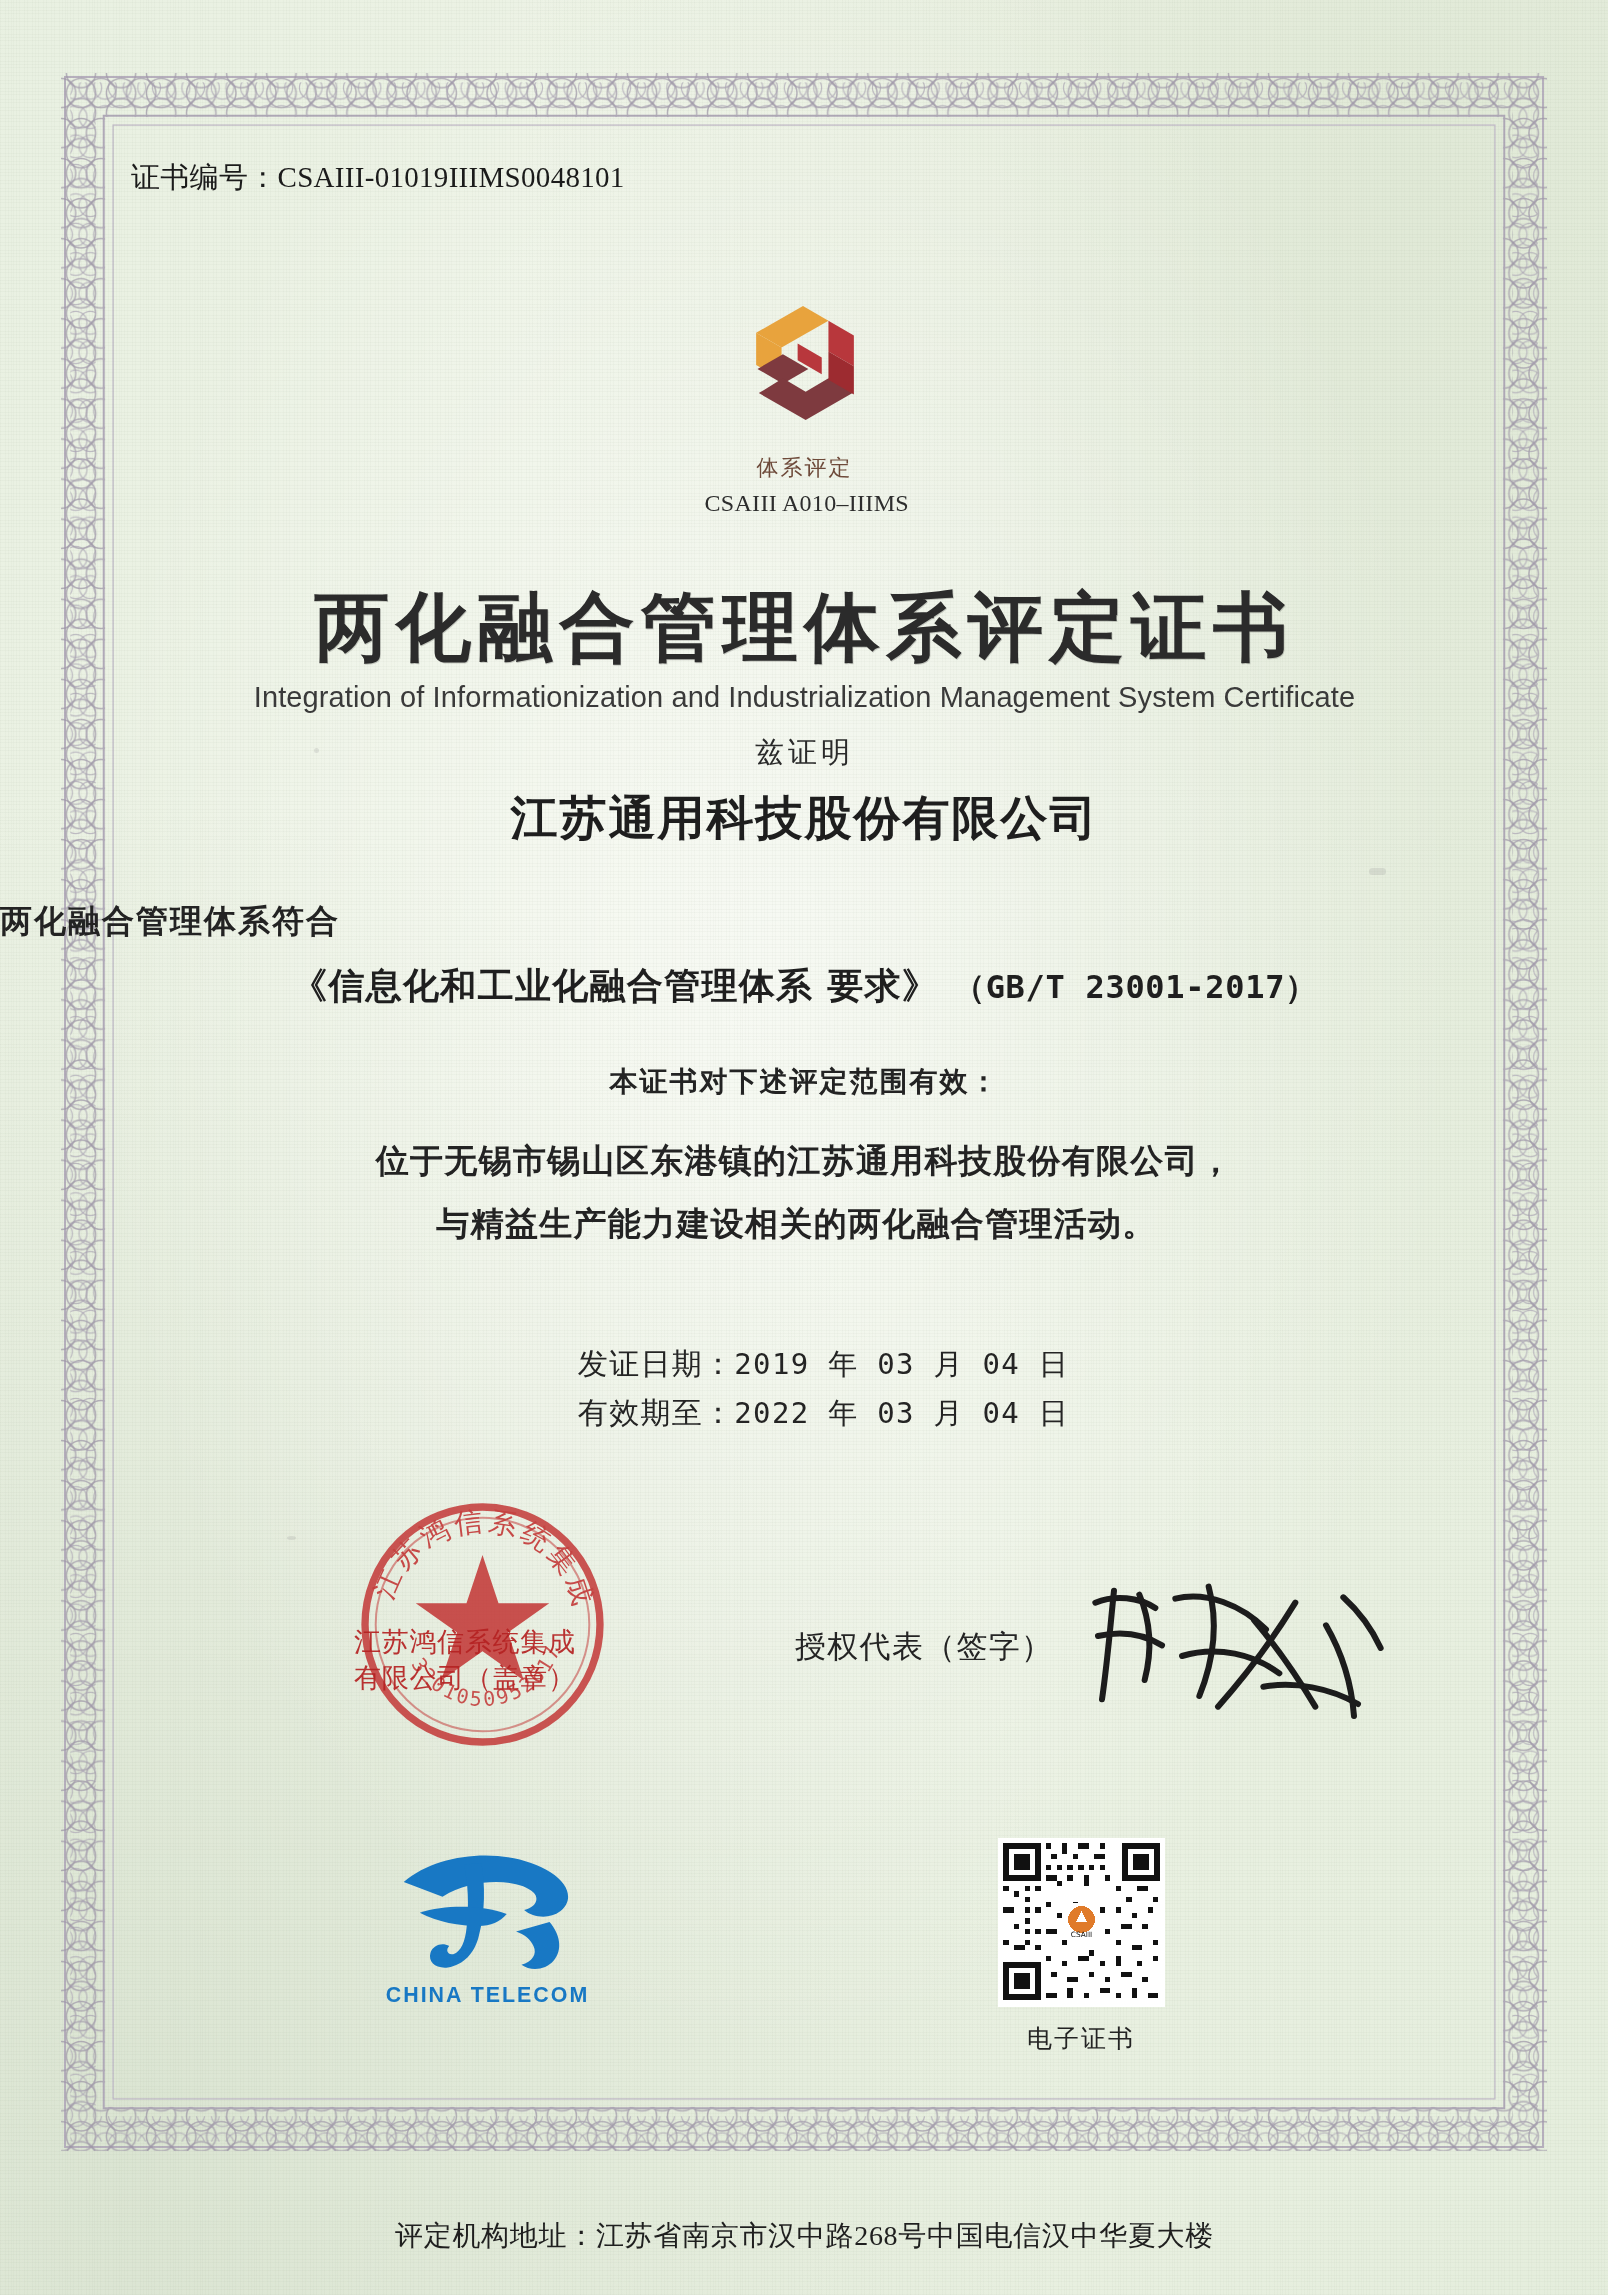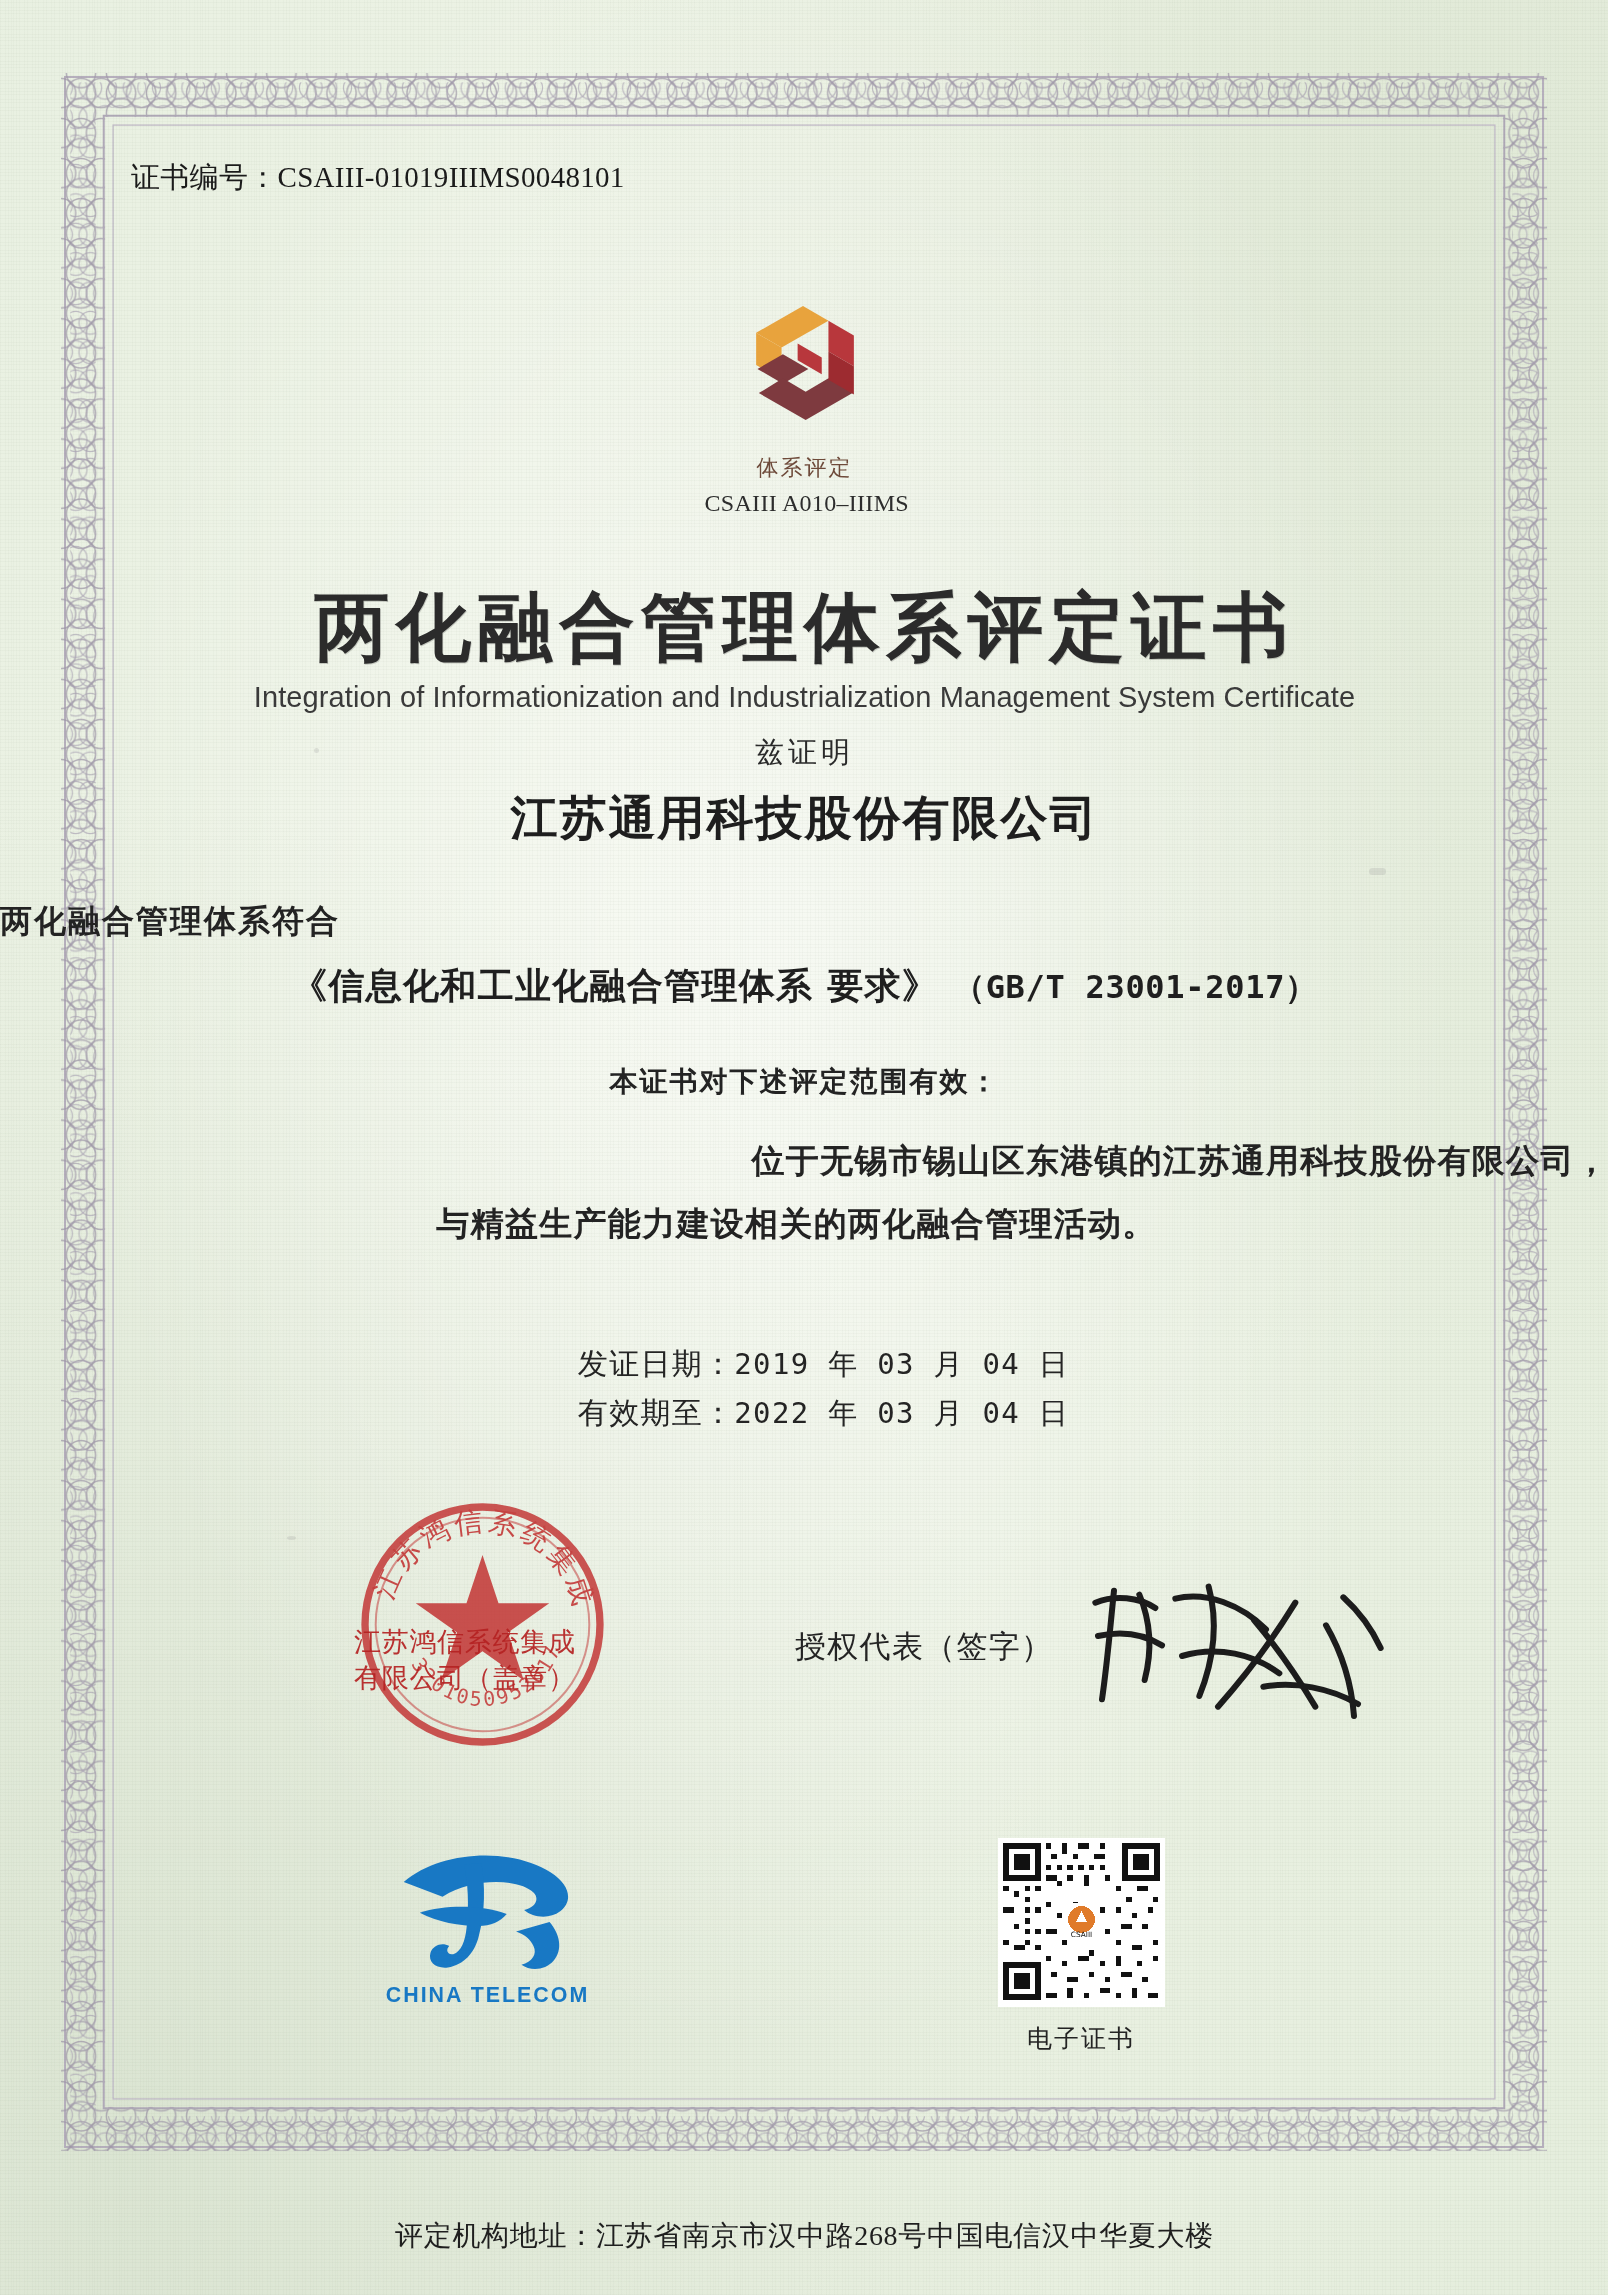--- a/index.html
+++ b/index.html
@@ -189,21 +189,21 @@
     font-size: 28px;
     font-weight: bold;
     color: #232323;
     letter-spacing: 2px;
     font-family: "DejaVu Sans", sans-serif;
   }
   .scope1 {
     position: absolute;
     left: 0; right: 0;
     top: 1139px;
-    text-align: right;
+    text-align: center;
     font-size: 33px;
     font-weight: bold;
     color: #232323;
     letter-spacing: 1.3px;
     font-family: "DejaVu Sans", sans-serif;
   }
   .scope2 {
     position: absolute;
     left: 0; right: 16px;
     top: 1202px;

